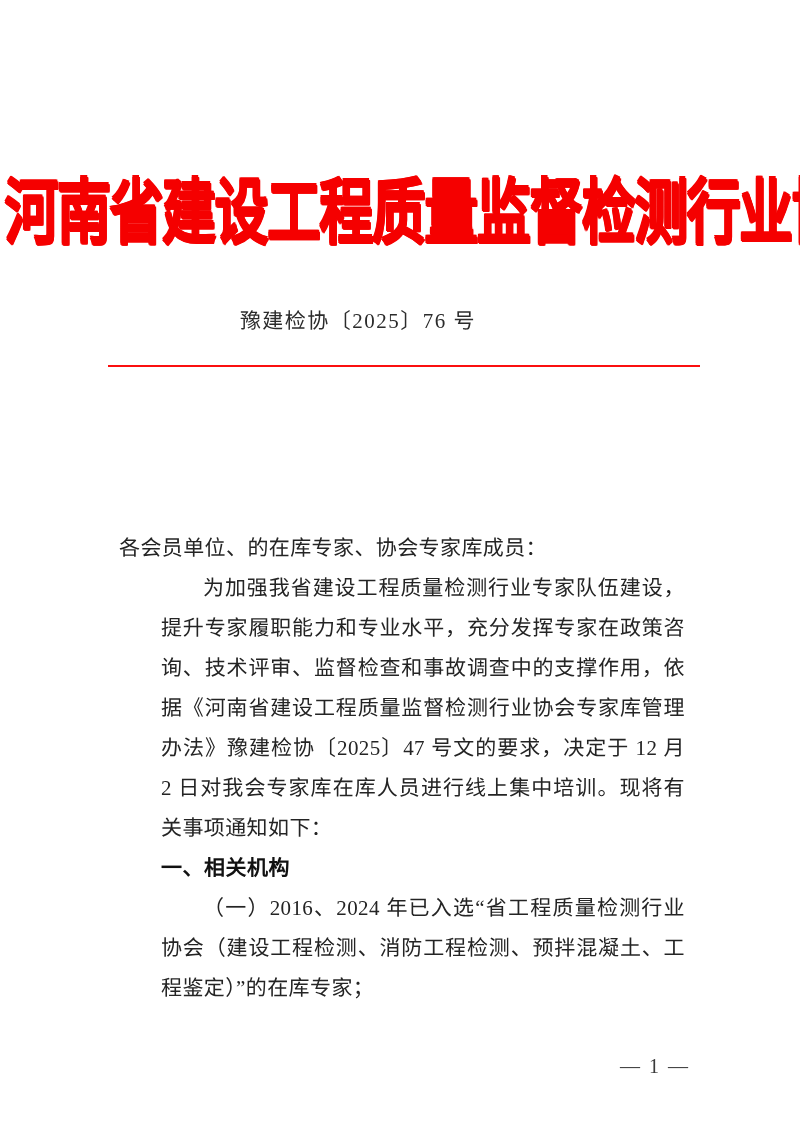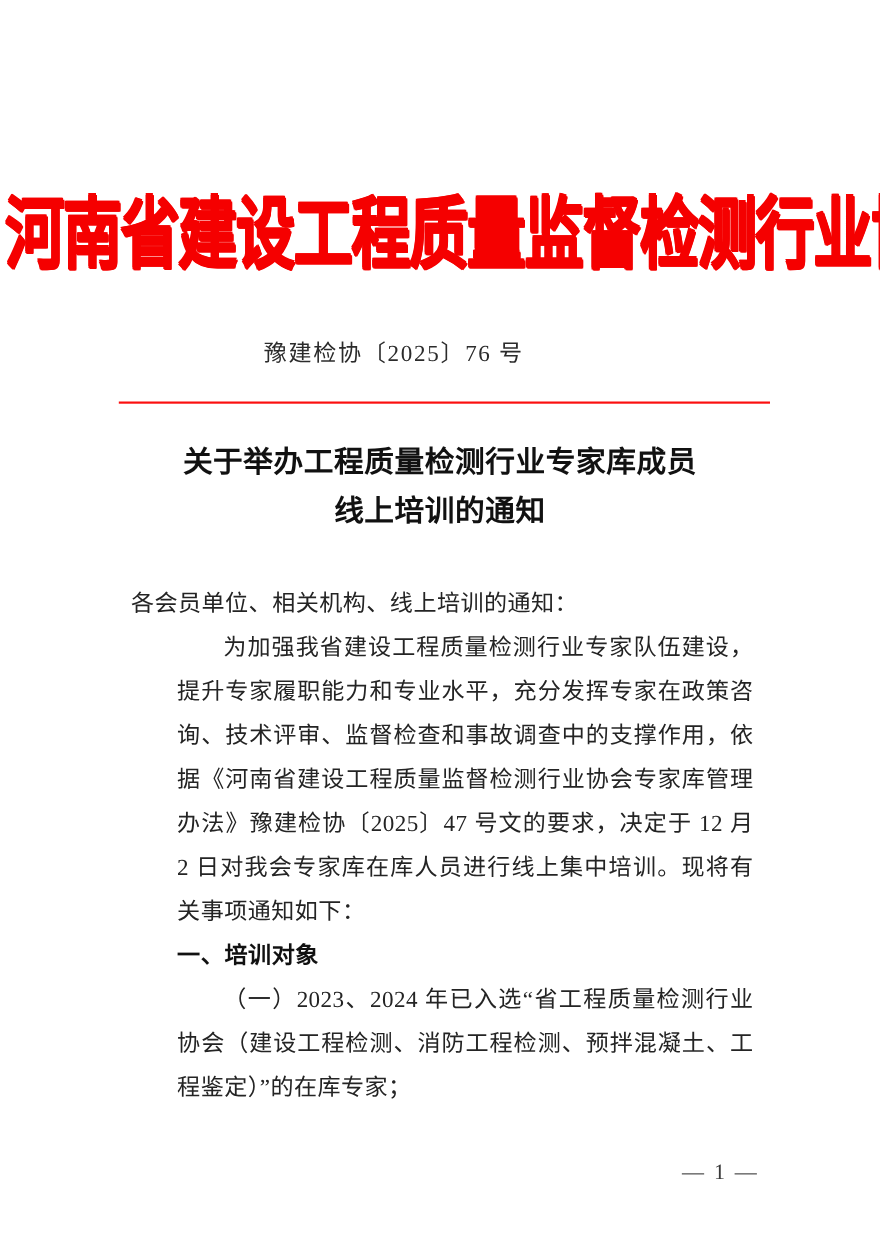--- a/index.html
+++ b/index.html
@@ -144,33 +144,29 @@
 <div id="page">
 
   <div class="masthead">
     <span class="masthead-title">河南省建设工程质量监督检测行业协会文件</span>
   </div>
 
   <div class="doc-number">豫建检协〔2025〕76 号</div>
 
   <div class="red-rule"></div>
 
-  <div class="doc-title">
-    <span class="tline">关于举办工程质量检测行业专家库成员</span>
-    <span class="tline">线上培训的通知</span>
-  </div>
 
   <div class="body-block">
 
-    <p class="para">各会员单位、相关机构、线上培训的通知：</p>
+    <p class="para">各会员单位、的在库专家、协会专家库成员：</p>
 
     <p class="para indent">为加强我省建设工程质量检测行业专家队伍建设，提升专家履职能力和专业水平，充分发挥专家在政策咨询、技术评审、监督检查和事故调查中的支撑作用，依据《河南省建设工程质量监督检测行业协会专家库管理办法》豫建检协〔2025〕47 号文的要求，决定于 12 月 2 日对我会专家库在库人员进行线上集中培训。现将有关事项通知如下：</p>
 
-    <p class="heading-bold">一、培训对象</p>
+    <p class="heading-bold">一、相关机构</p>
 
-    <p class="para indent">（一）2023、2024 年已入选“省工程质量检测行业协会（建设工程检测、消防工程检测、预拌混凝土、工程鉴定）”的在库专家；</p>
+    <p class="para indent">（一）2016、2024 年已入选“省工程质量检测行业协会（建设工程检测、消防工程检测、预拌混凝土、工程鉴定）”的在库专家；</p>
 
 
   </div>
 
   <div class="page-number">— 1 —</div>
 
 </div>
 
 </body></html>

